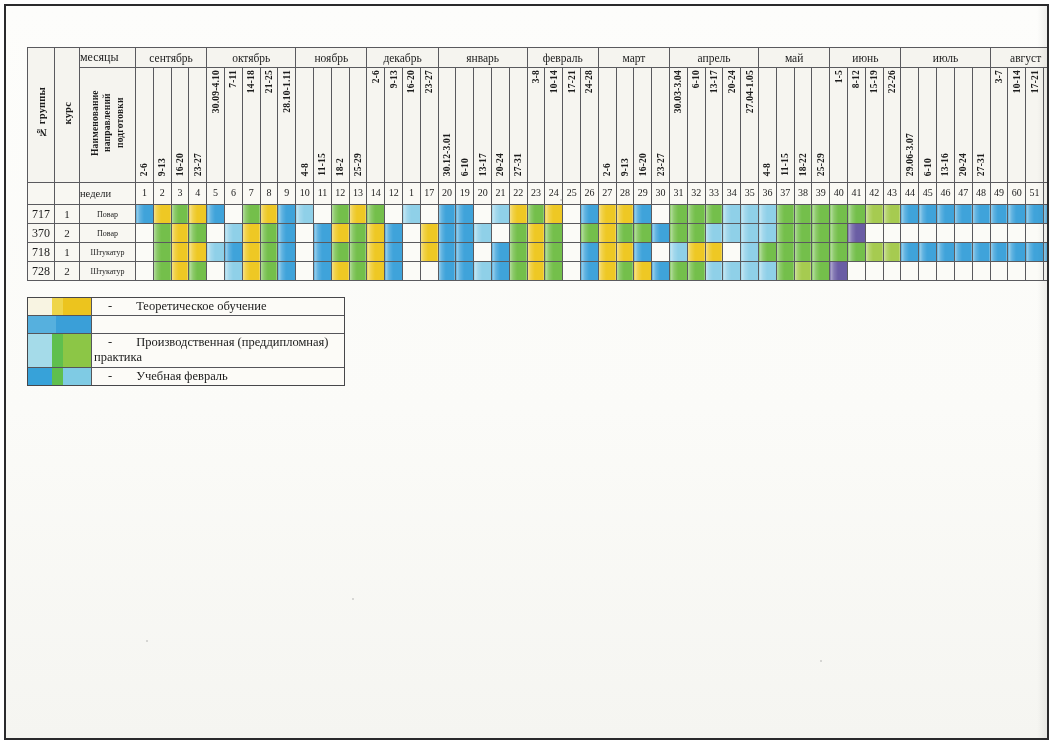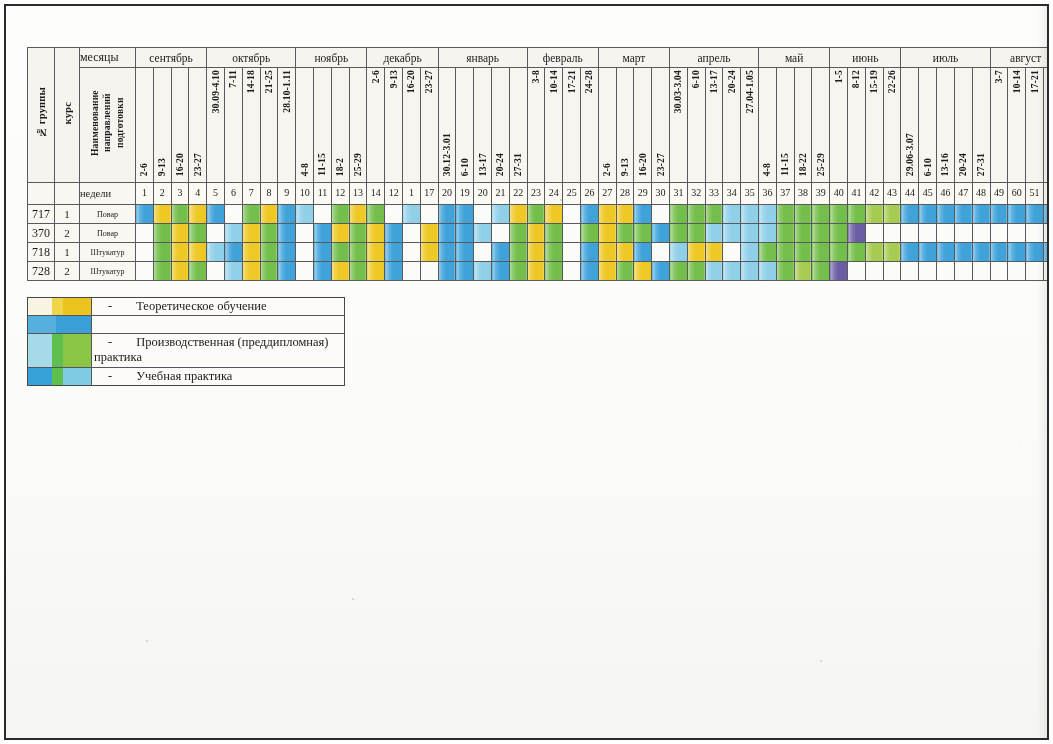--- a/index.html
+++ b/index.html
@@ -519,21 +519,21 @@
         </div>
         <div class="lrow">
           <div class="lsw" style="background: linear-gradient(90deg, rgb(86, 176, 222) 0px, rgb(86, 176, 222) 45%, rgb(58, 159, 216) 45%, rgb(58, 159, 216) 100%);"></div>
         </div>
         <div class="lrow tall">
           <div class="lsw" style="background: linear-gradient(90deg, rgb(165, 219, 233) 0px, rgb(165, 219, 233) 38%, rgb(95, 191, 78) 38%, rgb(95, 191, 78) 55%, rgb(140, 198, 70) 55%, rgb(140, 198, 70) 100%);"></div>
           <div class="ltxt"><span class="ldash">-</span><span class="llabel">Производственная (преддипломная) практика</span></div>
         </div>
         <div class="lrow">
           <div class="lsw" style="background: linear-gradient(90deg, rgb(55, 162, 217) 0px, rgb(55, 162, 217) 38%, rgb(95, 191, 78) 38%, rgb(95, 191, 78) 55%, rgb(127, 203, 228) 55%, rgb(127, 203, 228) 100%);"></div>
-          <div class="ltxt"><span class="ldash">-</span><span class="llabel">Учебная практика</span></div>
+          <div class="ltxt"><span class="ldash">-</span><span class="llabel">Учебная февраль</span></div>
         </div>
       </div>
 
     <div class="speck" style="left:140px;top:634px;"></div>
     <div class="speck" style="left:346px;top:592px;"></div>
     <div class="speck" style="left:814px;top:654px;"></div>
     <div class="speck" style="left:554px;top:193px;width:3px;height:1.5px;"></div>
 
   </div>
 </div>

